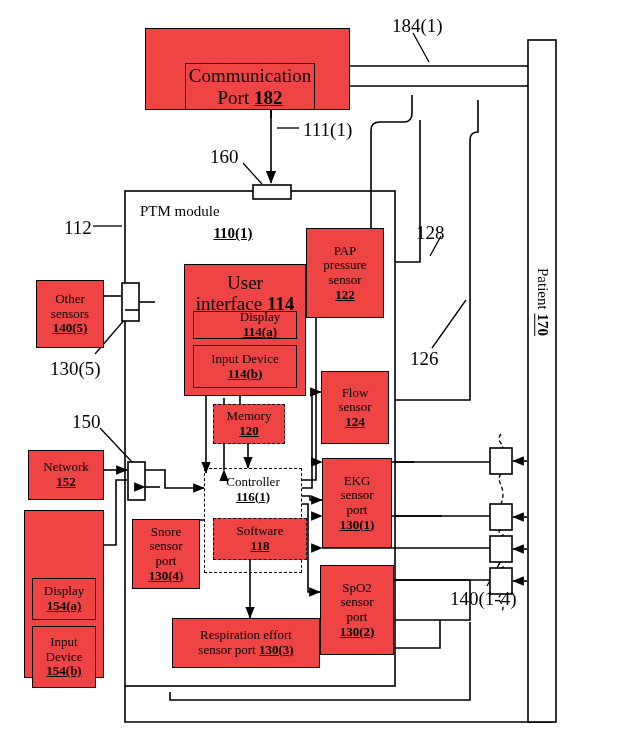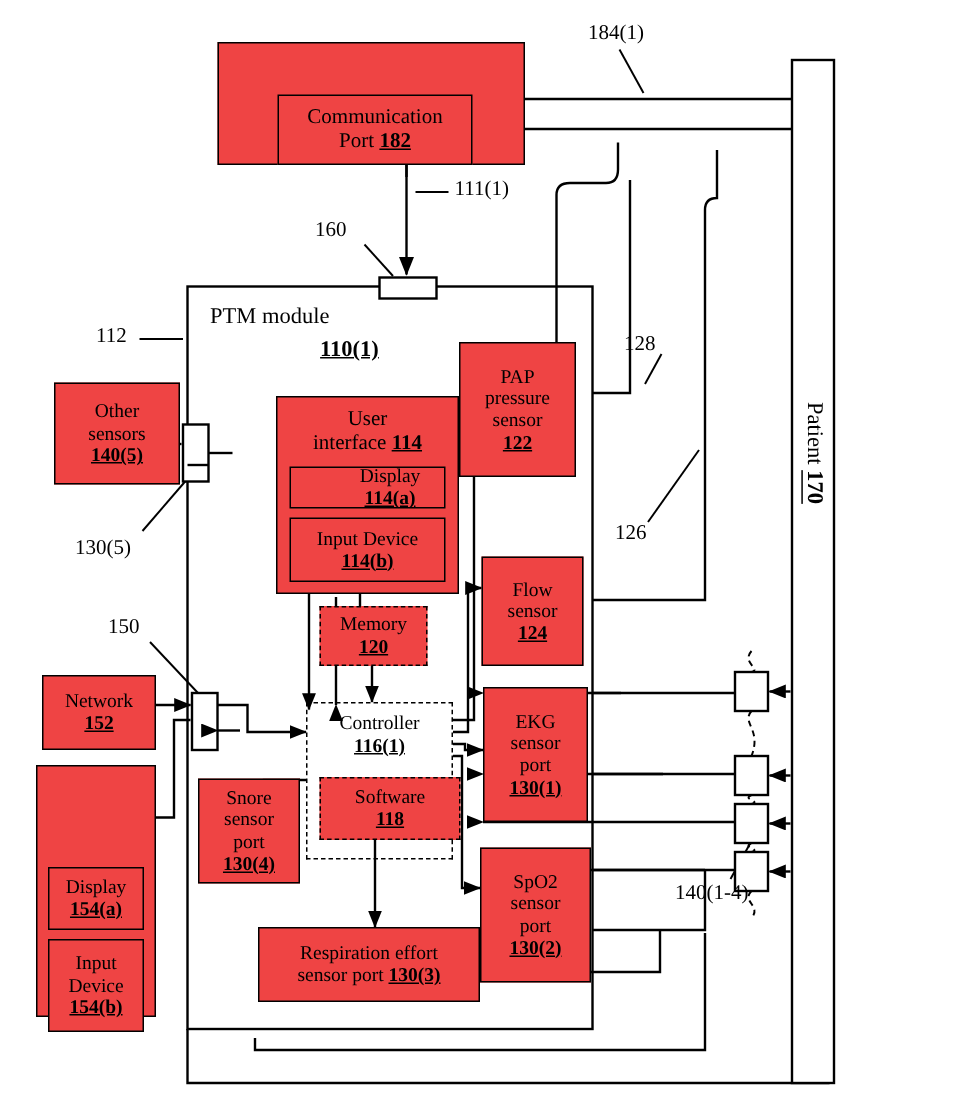--- a/index.html
+++ b/index.html
@@ -40,21 +40,21 @@
     border-width: 1.5px;
   }
   .box.nofill { background: transparent; }
   .lbl {
     position: absolute;
     text-align: center;
     line-height: 1.12;
     white-space: nowrap;
   }
   .u { text-decoration: underline; font-weight: bold; }
-  .t14 { font-size: 14px; }
+  .t14 { font-size: 19px; }
   .t13 { font-size: 13px; }
   .t15 { font-size: 15px; }
   .vert {
     writing-mode: vertical-rl;
     text-orientation: mixed;
     white-space: nowrap;
   }
 </style>
 </head>
 <body>
@@ -260,21 +260,21 @@
   </div>
 
   <div class="box t13" style="left:172px; top:618px; width:148px; height:50px;">
     <div>Respiration effort</div>
     <div>
       <span>sensor port</span>
       <span class="u">130(3)</span>
     </div>
   </div>
 
-  <div class="box t13" style="left:36px; top:255px; width:84px; height:68px;">
+  <div class="box t13" style="left:36px; top:280px; width:68px; height:68px;">
     <div>Other</div>
     <div>sensors</div>
     <div class="u">140(5)</div>
   </div>
 
   <div class="box t13" style="left:28px; top:450px; width:76px; height:50px;">
     <div>Network</div>
     <div class="u">152</div>
   </div>
 

